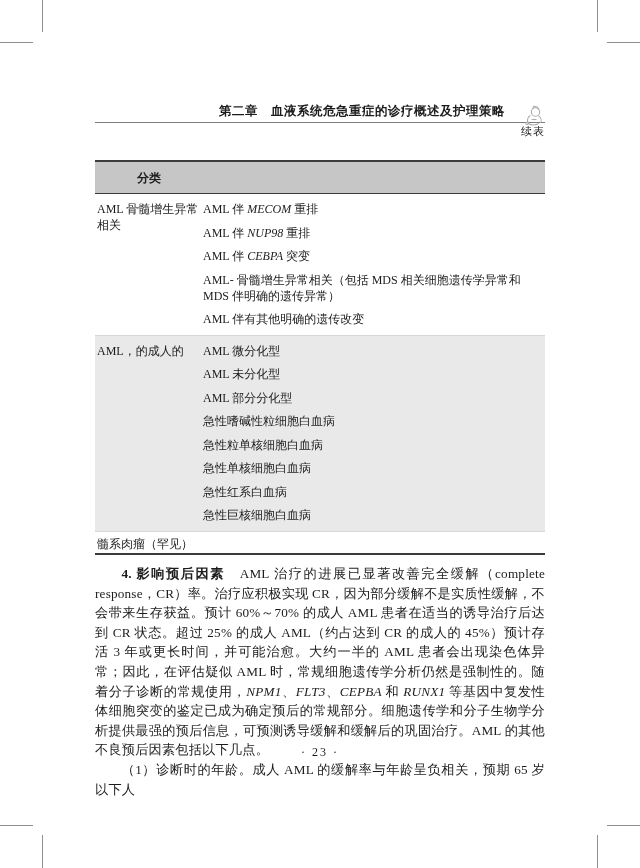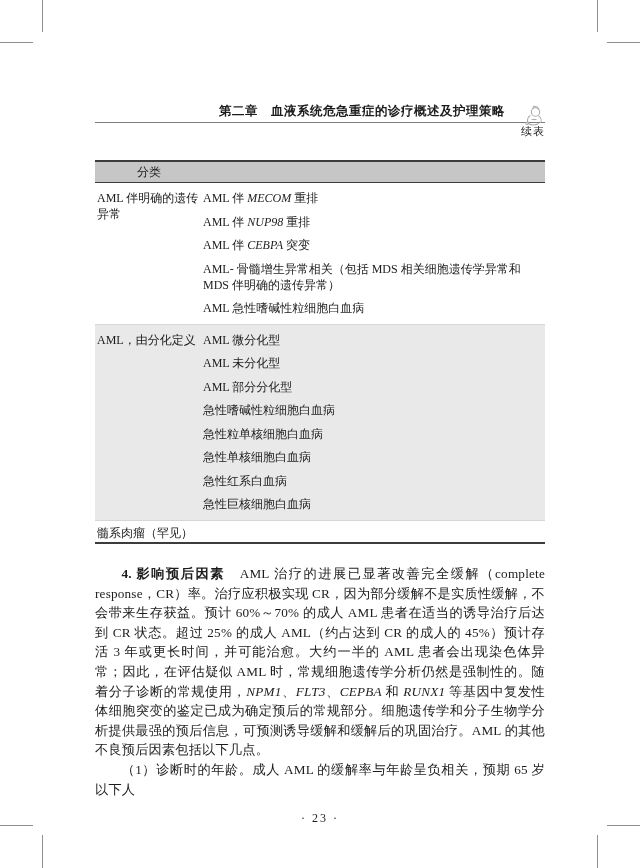--- a/index.html
+++ b/index.html
@@ -51,23 +51,23 @@
     letter-spacing: 1px;
   }
 
   
   .wtable { top: 160px; font-size: 12px; line-height: 16px; }
   .thead {
     display: flex;
     background: #c6c6c6;
     border-top: 2px solid #3c3c3c;
     border-bottom: 1.5px solid #3c3c3c;
-    height: 23px;
+    height: 34px;
     align-items: center;
-    font-weight: normal;
+    font-weight: bold;
   }
   .col1 { width: 108px; flex: none; }
   .col2 { flex: 1; }
   .thead .col1, .thead .col2 { text-align: center; }
   .tsection { display: flex; padding: 7px 0 0 2px; }
   .tsection.shaded { background: #e9e9e9; border-top: 1px solid #d6d6d6; }
   .tsection .cat { width: 106px; flex: none; padding-right: 4px; }
   .tsection .desc { flex: 1; padding-right: 4px; }
   .desc .item { margin-bottom: 7.5px; }
   .lastrow {
@@ -82,21 +82,21 @@
   .bodytext {
     top: 564px;
     font-size: 13.2px;
     line-height: 19.6px;
     text-align: justify;
     letter-spacing: 0.2px;
   }
   .bodytext p { text-indent: 2em; }
 
   .pageno {
-    top: 811px;
+    top: 745px;
     left: 0;
     width: 640px;
     text-align: center;
     font-size: 12px;
     letter-spacing: 2px;
   }
 </style>
 </head>
 <body>
 
@@ -128,32 +128,32 @@
   </div>
 
   <div class="content continued">续表</div>
 
   <div class="content wtable">
     <div class="thead">
       <div class="col1">分类</div>
     </div>
 
     <div class="tsection">
-      <div class="cat">AML 伴明确的遗传异常</div>
+      <div class="cat">AML 骨髓增生异常相关</div>
       <div class="desc">
         <div class="item"><span>AML 伴 </span><i>MECOM</i><span> 重排</span></div>
         <div class="item"><span>AML 伴 </span><i>NUP98</i><span> 重排</span></div>
         <div class="item"><span>AML 伴 </span><i>CEBPA</i><span> 突变</span></div>
         <div class="item"><span>AML- 骨髓增生异常相关（包括 MDS 相关细胞遗传学异常和 MDS 伴明确的遗传异常）</span></div>
-        <div class="item"><span>AML 急性嗜碱性粒细胞白血病</span></div>
+        <div class="item"><span>AML 伴有其他明确的遗传改变</span></div>
       </div>
     </div>
 
     <div class="tsection shaded">
-      <div class="cat">AML，由分化定义</div>
+      <div class="cat">AML，的成人的</div>
       <div class="desc">
         <div class="item"><span>AML 微分化型</span></div>
         <div class="item"><span>AML 未分化型</span></div>
         <div class="item"><span>AML 部分分化型</span></div>
         <div class="item"><span>急性嗜碱性粒细胞白血病</span></div>
         <div class="item"><span>急性粒单核细胞白血病</span></div>
         <div class="item"><span>急性单核细胞白血病</span></div>
         <div class="item"><span>急性红系白血病</span></div>
         <div class="item"><span>急性巨核细胞白血病</span></div>
       </div>

